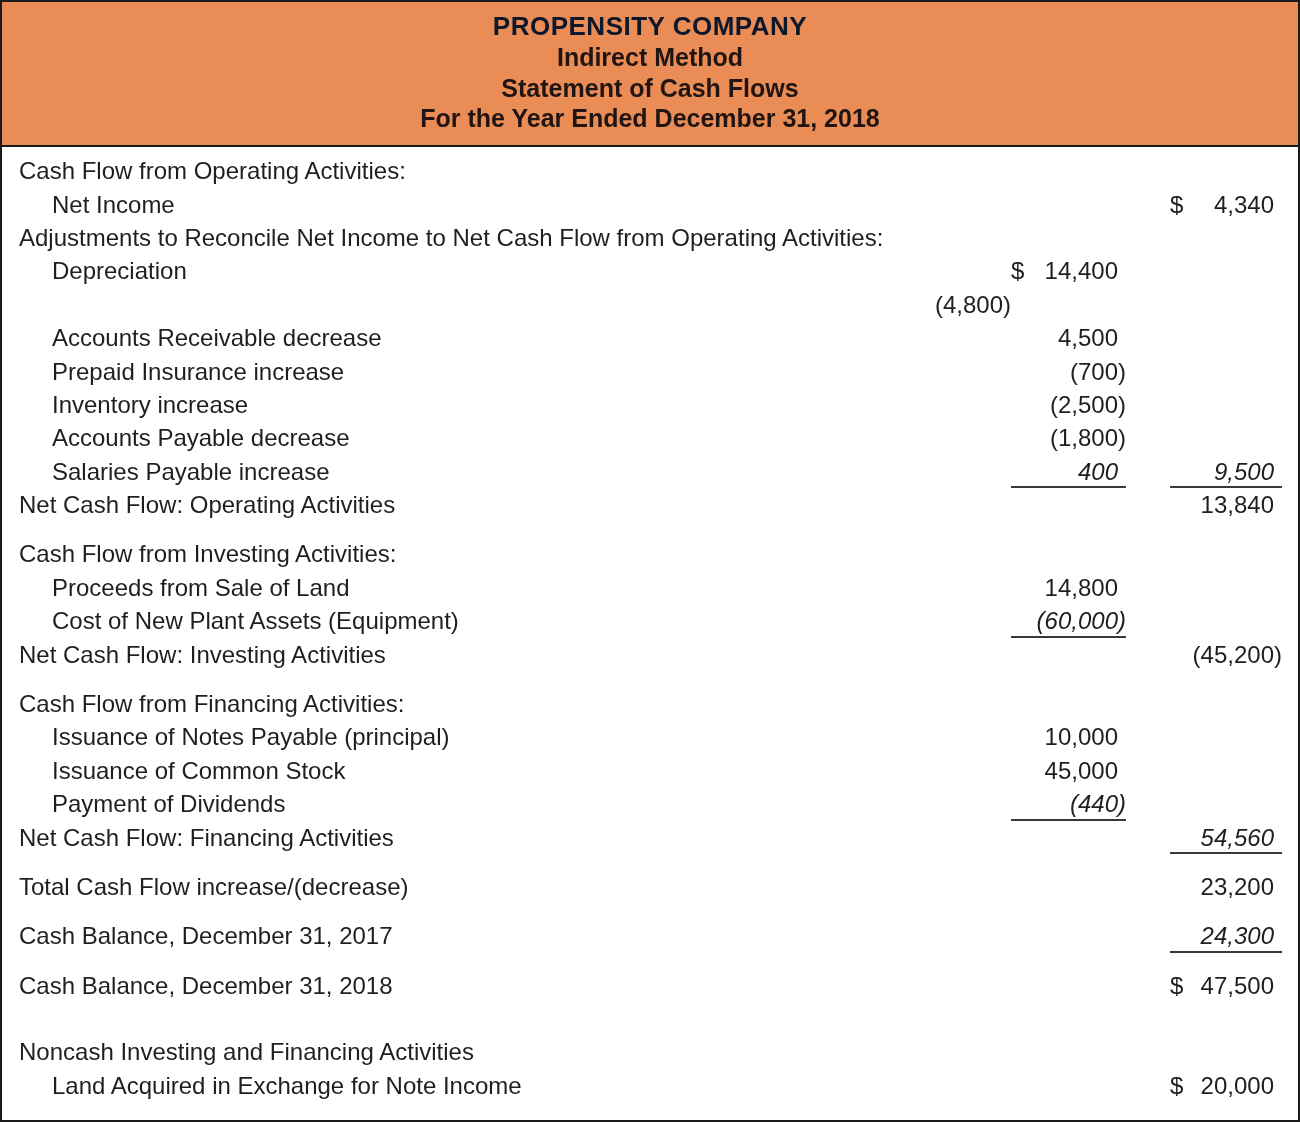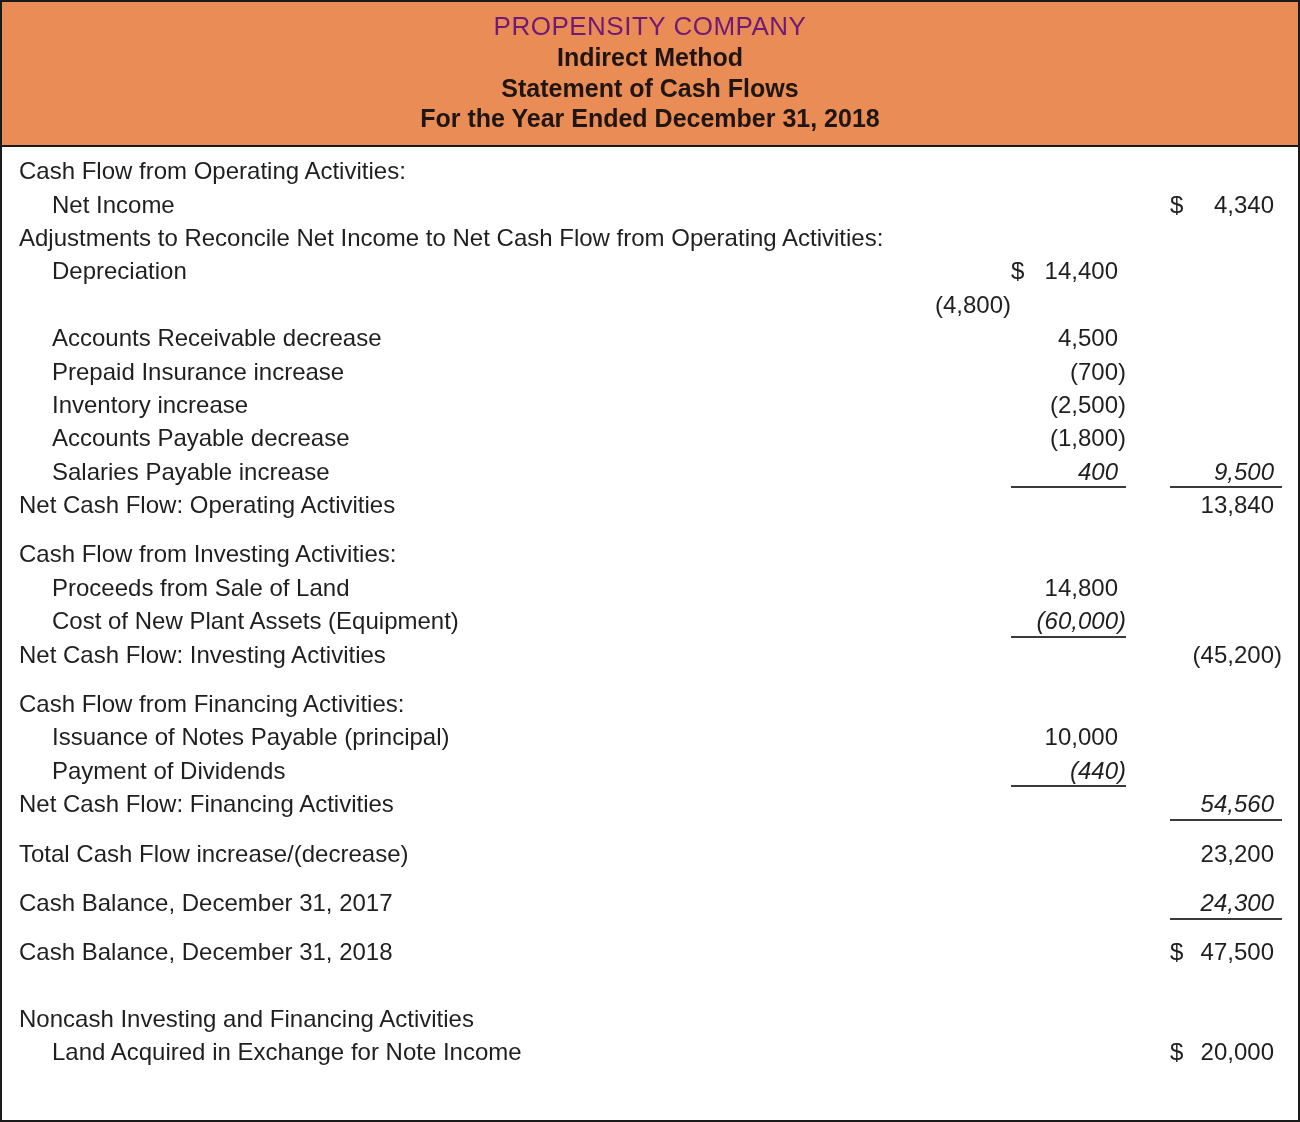--- a/index.html
+++ b/index.html
@@ -16,22 +16,22 @@
     background: #ffffff;
     overflow: hidden;
   }
   .header {
     background: #E98C55;
     border-bottom: 2px solid #1a1a1a;
     text-align: center;
     padding: 9px 0 11px 0;
   }
   .header .company {
-    color: #701a75;
-    font-weight: normal;
+    color: #0f172a;
+    font-weight: bold;
     font-size: 26px;
     line-height: 31px;
     letter-spacing: 0.5px;
   }
   .header .sub {
     color: #201512;
     font-weight: bold;
     font-size: 25px;
     line-height: 30.5px;
   }
@@ -227,20 +227,28 @@
 
     <div class="row indent">
       <div class="label">Issuance of Notes Payable (principal)</div>
       <div class="amt">
         <span class="val">10,000</span>
       </div>
         <div></div>
       <div class="amt"></div>
     </div>
 
+    <div class="row indent">
+      <div class="label">Issuance of Common Stock</div>
+      <div class="amt">
+        <span class="val">45,000</span>
+      </div>
+        <div></div>
+      <div class="amt"></div>
+    </div>
 
     <div class="row indent">
       <div class="label">Payment of Dividends</div>
       <div class="amt paren ul">
         <span class="val">(440)</span>
       </div>
         <div></div>
       <div class="amt"></div>
     </div>
 

